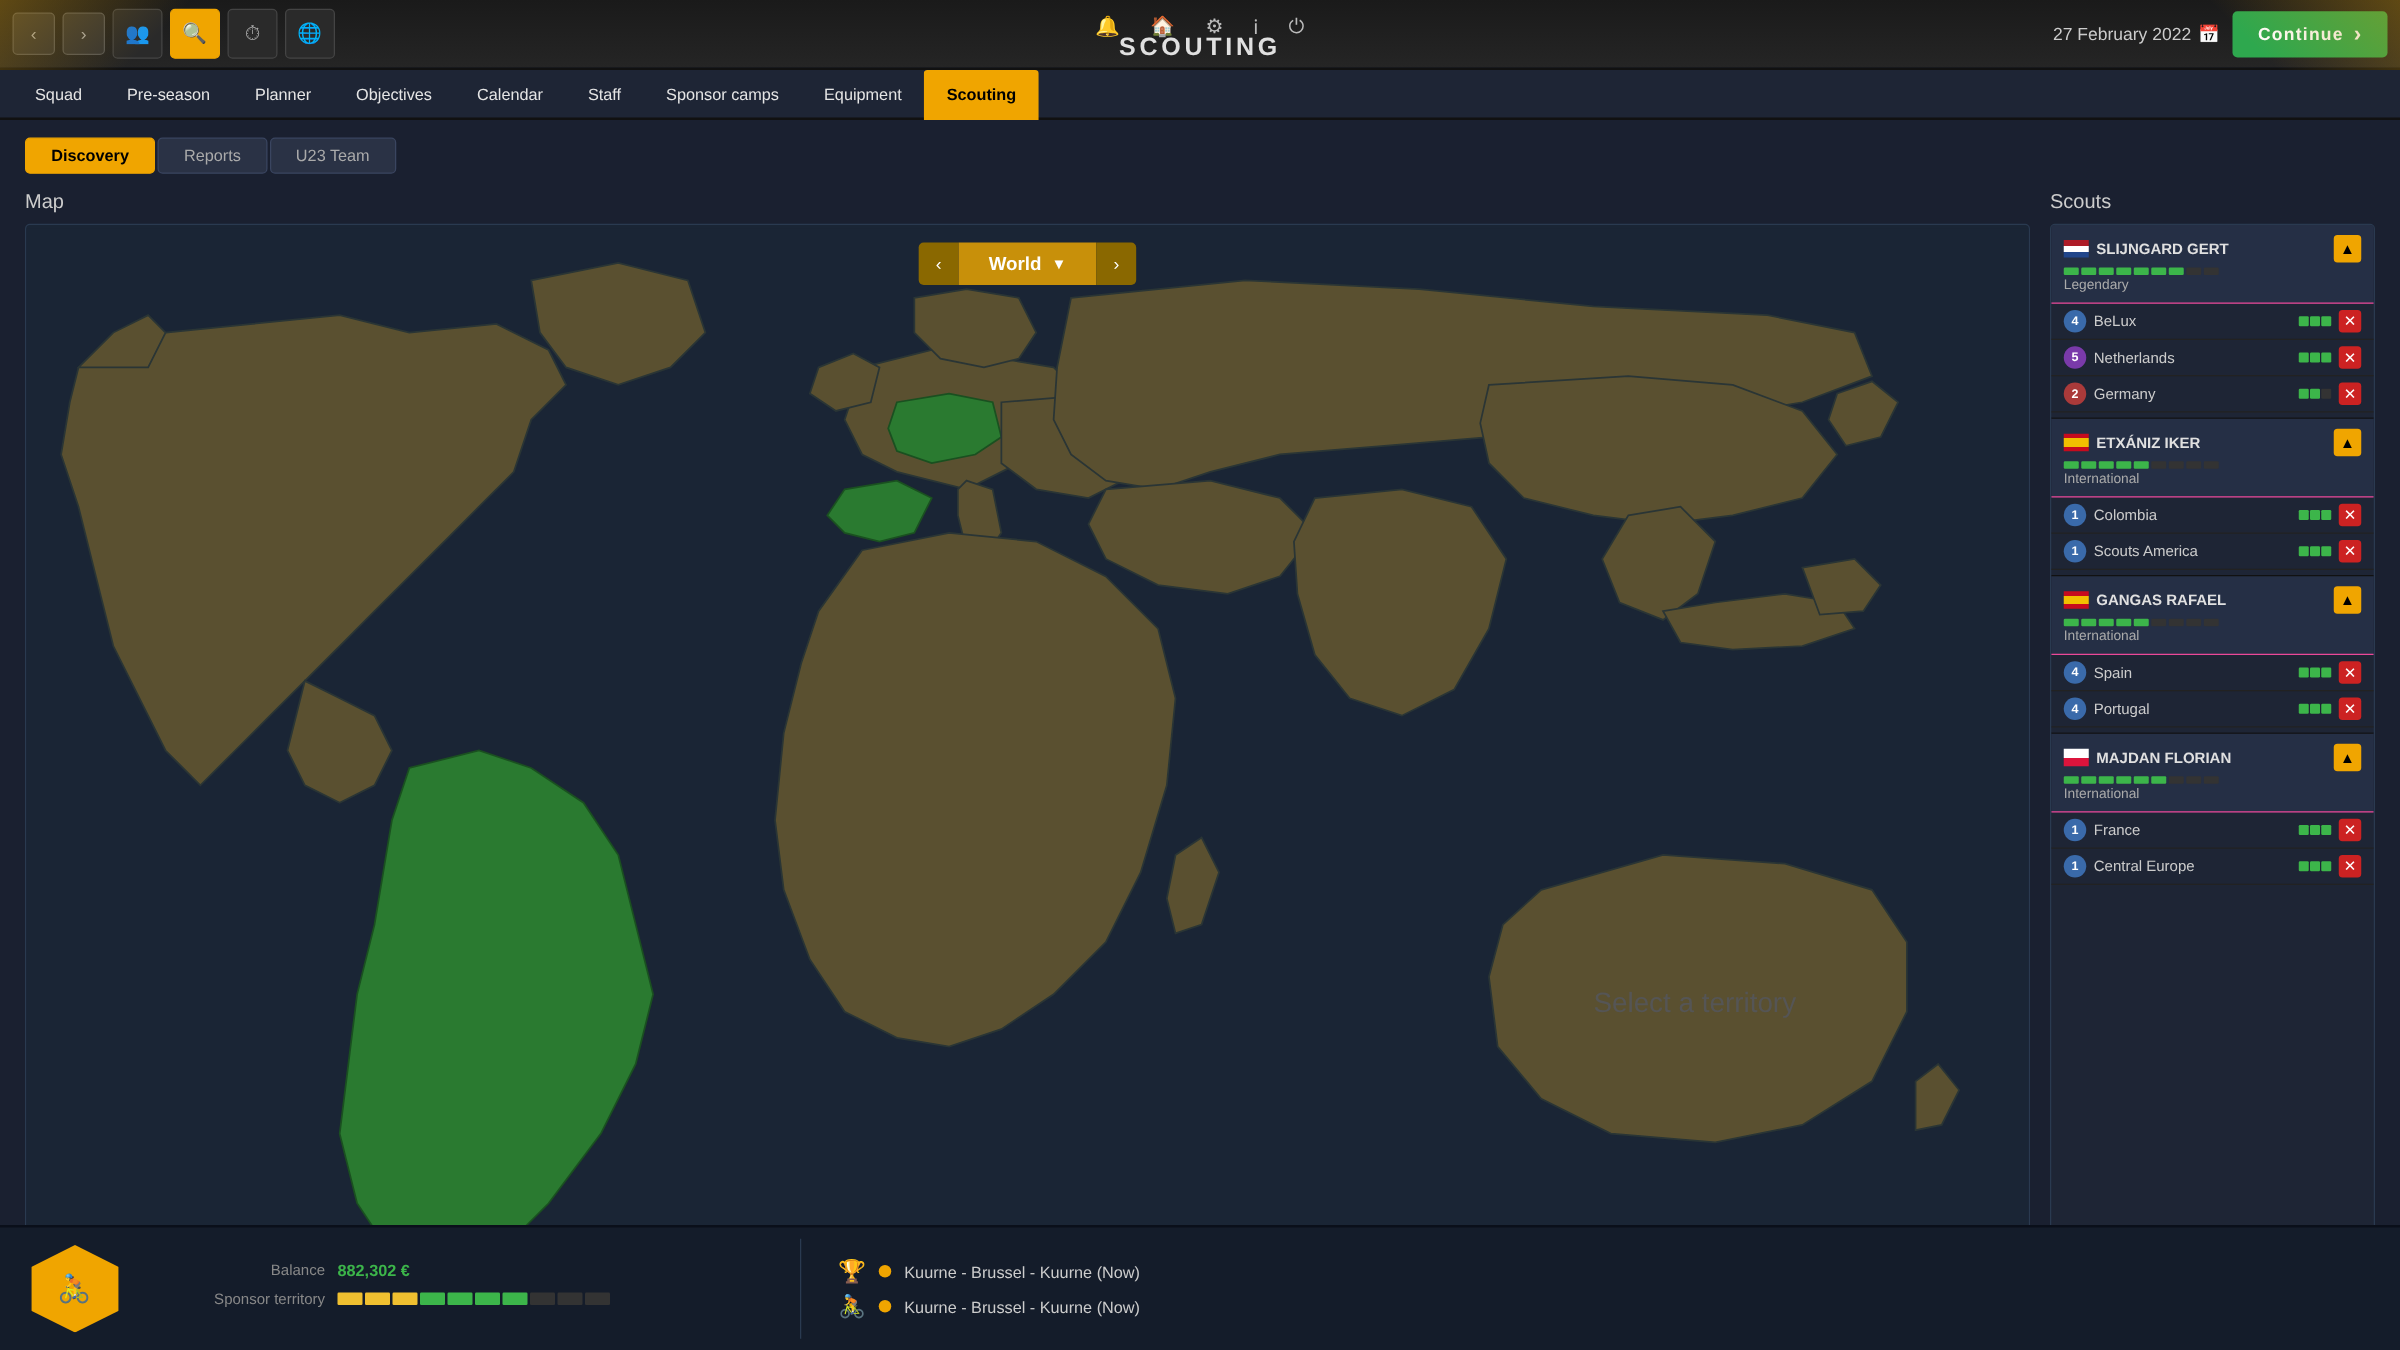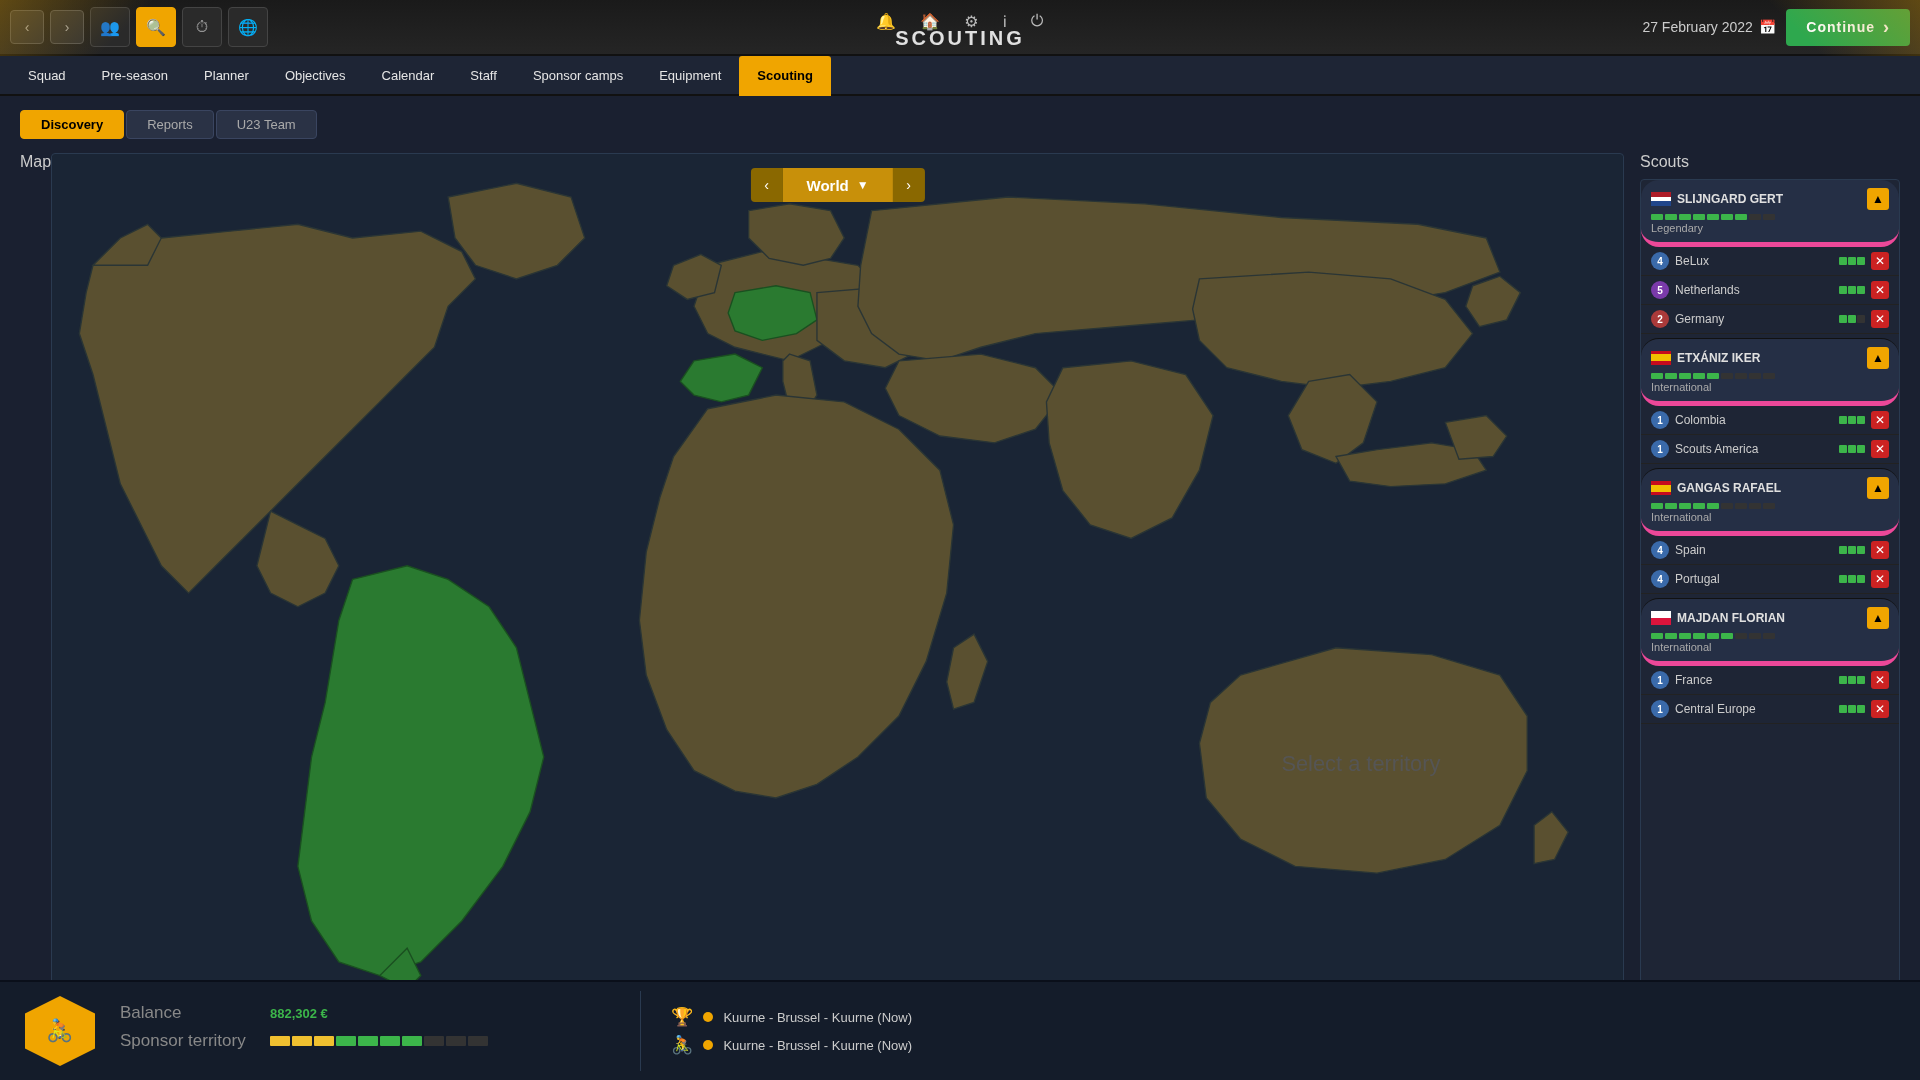--- a/index.html
+++ b/index.html
@@ -157,21 +157,21 @@
     .content-area {
       display: flex;
       gap: 16px;
       flex: 1;
     }
 
     
     .map-section {
       flex: 1;
       display: flex;
-      flex-direction: row;
+      flex-direction: column;
     }
     .section-title {
       font-size: 16px;
       color: #ccc;
       margin-bottom: 8px;
     }
     .map-container {
       flex: 1;
       background: #1a2535;
       border: 1px solid #2a3a50;
@@ -238,22 +238,21 @@
       border: 1px solid #2a3a50;
       border-radius: 4px;
     }
     .scouts-list::-webkit-scrollbar { width: 6px; }
     .scouts-list::-webkit-scrollbar-track { background: #1a2535; }
     .scouts-list::-webkit-scrollbar-thumb { background: #3a4a60; }
 
     .scout-header {
       background: #252f45;
       padding: 8px 10px 4px 10px;
-      border-bottom: 5px solid #ec4899;
-      border-radius: 18px;
+      border-bottom: 1px solid #ec4899;
     }
     .scout-name-row {
       display: flex;
       align-items: center;
       justify-content: space-between;
       margin-bottom: 4px;
     }
     .scout-flag {
       width: 20px;
       height: 14px;
@@ -376,24 +375,24 @@
       padding: 10px 0;
       max-width: 500px;
     }
     .stat-row {
       display: flex;
       align-items: center;
       gap: 10px;
       margin-bottom: 8px;
     }
     .stat-label {
-      font-size: 17px;
+      font-size: 12px;
       color: #888;
       width: 140px;
-      text-align: left;
+      text-align: right;
     }
     .stat-value {
       font-size: 13px;
       color: #3cb54a;
       font-weight: bold;
     }
     .stat-bar-container {
       display: flex;
       gap: 2px;
     }

